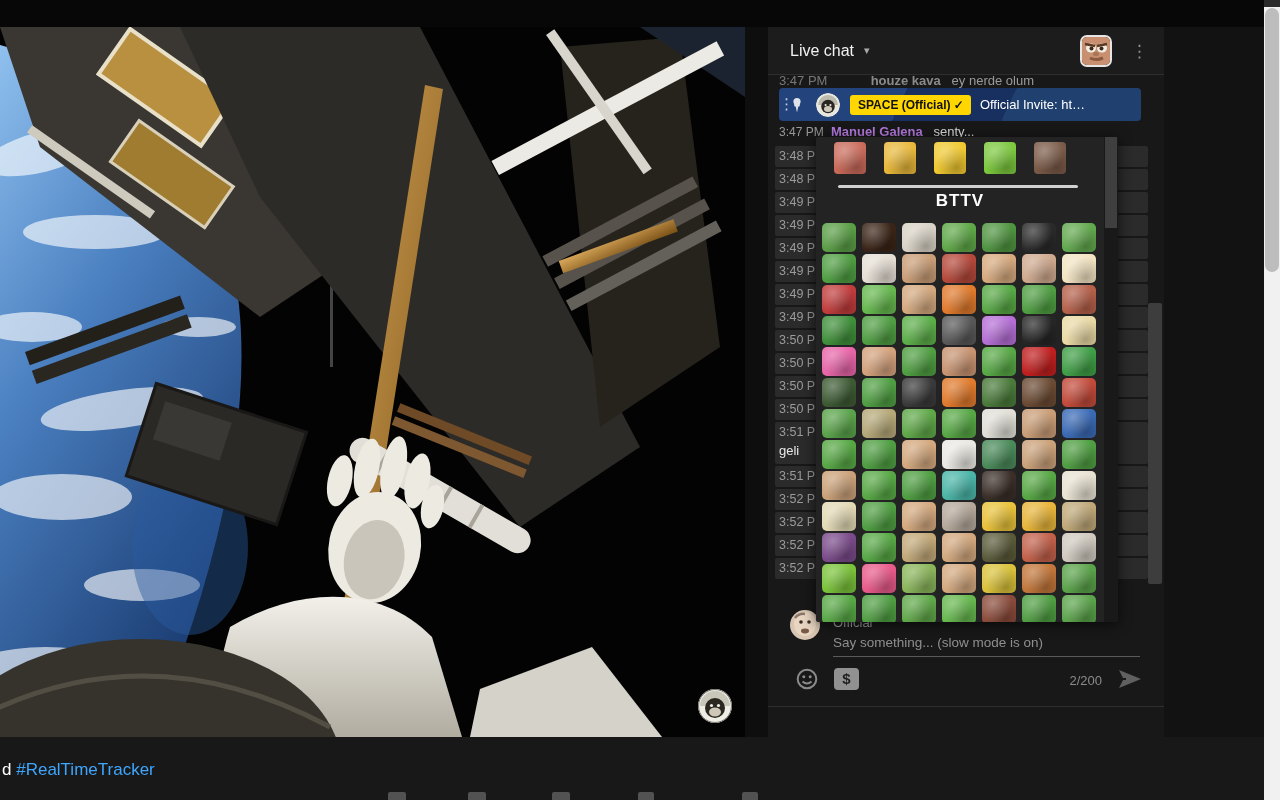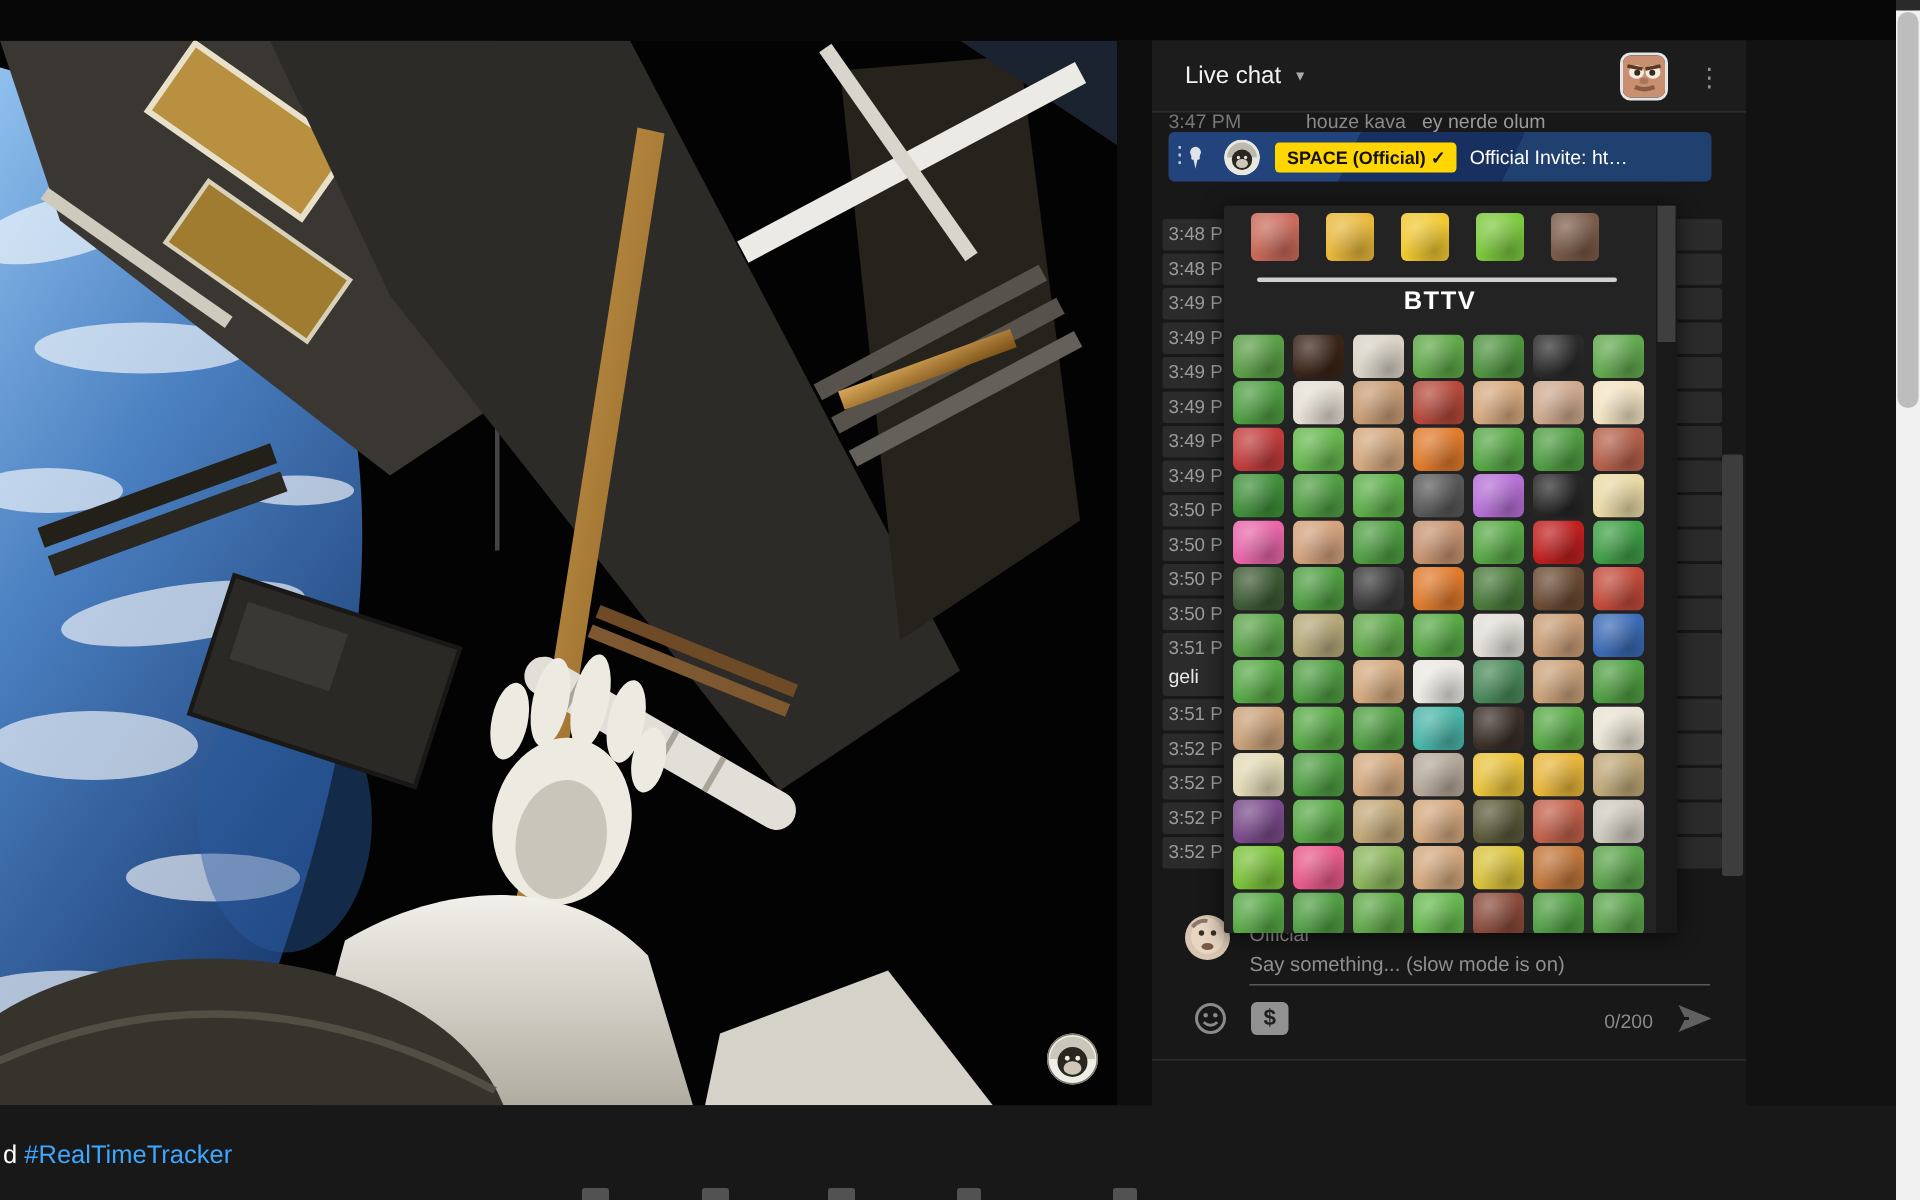--- a/index.html
+++ b/index.html
@@ -39,21 +39,21 @@
   .chat-right-filler{left:1164px;top:27px;width:100px;height:710px;background:#121212;}
 
   .chat-header{position:absolute;left:0;top:0;width:396px;height:48px;background:#1c1c1c;border-bottom:1px solid #2e2e2e;box-sizing:border-box;}
   .chat-title{position:absolute;left:22px;top:15px;font-size:16px;color:#f1f1f1;}
   .chat-caret{position:absolute;left:96px;top:17px;font-size:11px;color:#aaa;}
   .header-avatar{position:absolute;left:312px;top:8px;width:32px;height:32px;border-radius:7px;overflow:hidden;border:2px solid #e5e5e5;box-sizing:border-box;}
   .kebab{position:absolute;font-size:17px;color:#909090;line-height:1;}
   .header-kebab{left:363px;top:16px;}
 
   .top-msg{position:absolute;left:11px;top:46px;width:362px;height:17px;overflow:hidden;font-size:13px;color:#777;white-space:nowrap;}
-  .top-msg .u{color:#8a8a8a;font-weight:normal;padding-left:36px;}
+  .top-msg .u{color:#8a8a8a;font-weight:bold;padding-left:36px;}
   .top-msg .t{color:#9a9a9a;}
 
   .pinned{position:absolute;left:11px;top:61px;width:362px;height:33px;border-radius:4px;z-index:5;
     background:linear-gradient(115deg,#23437c 0%,#23437c 34%,#17305f 34%,#17305f 63%,#20406f 63%);
     display:flex;align-items:center;}
   .pin-icon{margin-left:11px;width:14px;height:16px;flex:none;}
   .pinned-avatar{margin-left:12px;width:24px;height:24px;border-radius:50%;flex:none;overflow:hidden;}
   .owner-badge{margin-left:10px;background:#ffd600;color:#111;font-size:12px;font-weight:bold;
     padding:3px 7px 3px 8px;border-radius:3px;white-space:nowrap;flex:none;}
   .pinned-text{margin-left:9px;color:#fff;font-size:13px;white-space:nowrap;overflow:hidden;}
@@ -271,20 +271,25 @@
             <ellipse cx="12" cy="16" rx="4" ry="3" fill="#cfc8b8"></ellipse>
           <circle cx="9.6" cy="12" r="1.1" fill="#e9e8e0"></circle>
             <circle cx="14.4" cy="12" r="1.1" fill="#e9e8e0"></circle>
         </svg>
       </div>
       <div class="owner-badge"><span>SPACE (Official)</span> <span>✓</span></div>
       <div class="pinned-text"><span>Official Invite: </span><span class="lnk">ht…</span></div>
       <div class="kebab pinned-kebab">⋮</div>
     </div>
 
+    <div class="msg2">
+      <span class="time">3:47 PM</span>&nbsp;
+      <span class="u">Manuel Galena</span>&nbsp;&nbsp;
+      <span>senty...</span>
+    </div>
 
     <div id="chat-rows">
         <div class="chat-row">
           <span class="row-time">3:48 PM</span>
         </div>
         <div class="chat-row">
           <span class="row-time">3:48 PM</span>
         </div>
         <div class="chat-row">
           <span class="row-time">3:49 PM</span>
@@ -486,21 +491,21 @@
     <div class="input-ph">Say something... (slow mode is on)</div>
     <div class="input-line"></div>
 
     <svg class="smiley" viewBox="0 0 22 22">
       <circle cx="11" cy="11" r="9.3" fill="none" stroke="#8a8a8a" stroke-width="2"></circle>
       <circle cx="7.8" cy="8.8" r="1.5" fill="#8a8a8a"></circle>
         <circle cx="14.2" cy="8.8" r="1.5" fill="#8a8a8a"></circle>
       <path d="M6.5 13.5 Q11 17.5 15.5 13.5" stroke="#8a8a8a" stroke-width="2" fill="none"></path>
     </svg>
     <div class="dollar">$</div>
-    <div class="counter">0/200</div>
+    <div class="counter">2/200</div>
     <svg class="send" viewBox="0 0 24 20">
       <path d="M1 19 L23 10 L1 1 L5.5 10 Z" fill="#606060"></path>
       <rect x="1" y="9" width="7" height="2" fill="#181818"></rect>
     </svg>
 
     <div class="hide-divider"></div>
   </div>
 
   <div class="abs chat-right-filler"></div>
 

